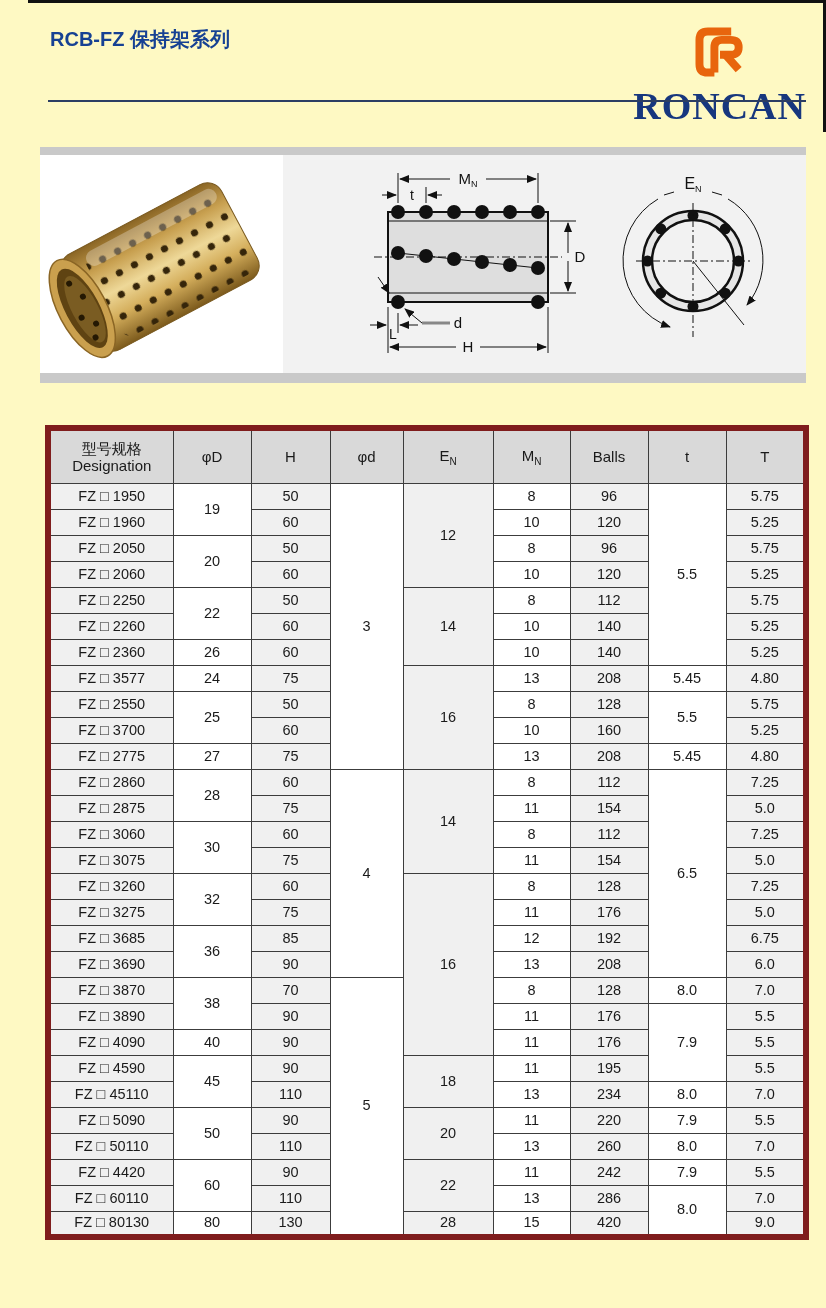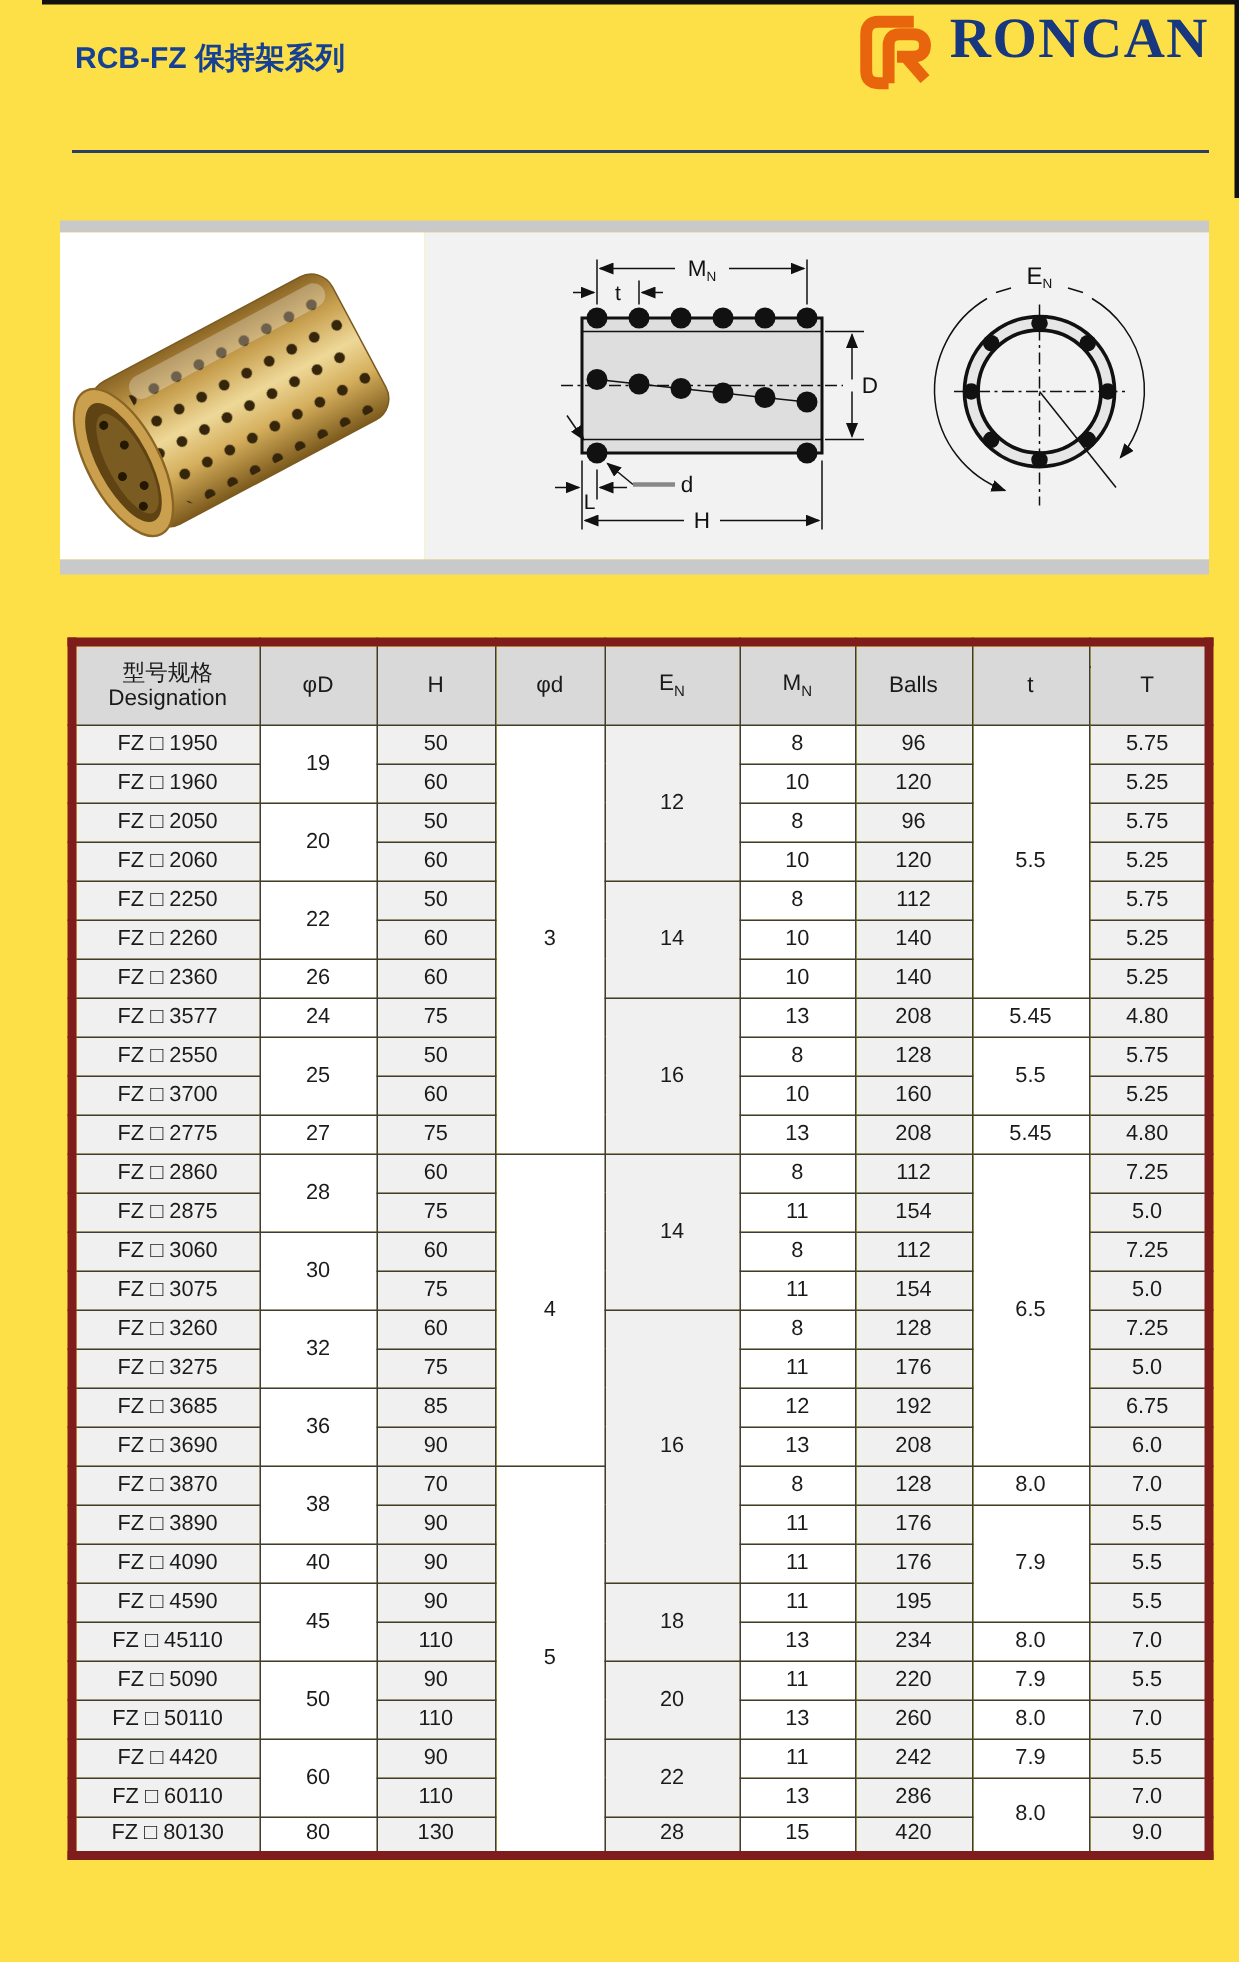--- a/index.html
+++ b/index.html
@@ -1,30 +1,30 @@
 <!DOCTYPE html>
 <html><head>
 <meta charset="utf-8">
 <style>
   html,body { margin:0; padding:0; background:#e9e9e9; }
   .page {
     position:relative; width:826px; height:1308px; margin:0 auto;
-    background:#fde047; overflow:hidden;
+    background:#fef9c3; overflow:hidden;
     font-family:"Liberation Sans", sans-serif; color:#1a1a1a;
   }
   .top-line  { position:absolute; top:0; left:28px; right:0; height:3px; background:#111; }
   .right-line{ position:absolute; top:0; right:0; width:3px; height:132px; background:#111; }
 
   
   .titles { position:absolute; left:50px; top:26px; }
   .title-zh, .title-en {
     font-size:20px; font-weight:bold; color:#164193; line-height:27px; white-space:nowrap;
   }
   .header-rule { position:absolute; left:48px; top:100px; width:758px; height:2px; background:#2c3e63; }
-  .logo { position:absolute; top:7px; right:20px; display:flex; align-items:flex-start; gap:7px; }
+  .logo { position:absolute; top:24px; right:20px; display:flex; align-items:center; gap:7px;flex-direction:column; }
   .brand {
     font-family:"Liberation Serif", serif; font-weight:bold; font-size:38px;
     color:#17377e; letter-spacing:1px; line-height:1;
   }
 
   
   .figure-band { position:absolute; left:40px; top:147px; width:766px; height:236px; }
   .strip { position:absolute; left:0; width:766px; background:#c9c9c9; }
   .strip.top { top:0; height:8px; }
   .strip.bottom { bottom:0; height:10px; }

